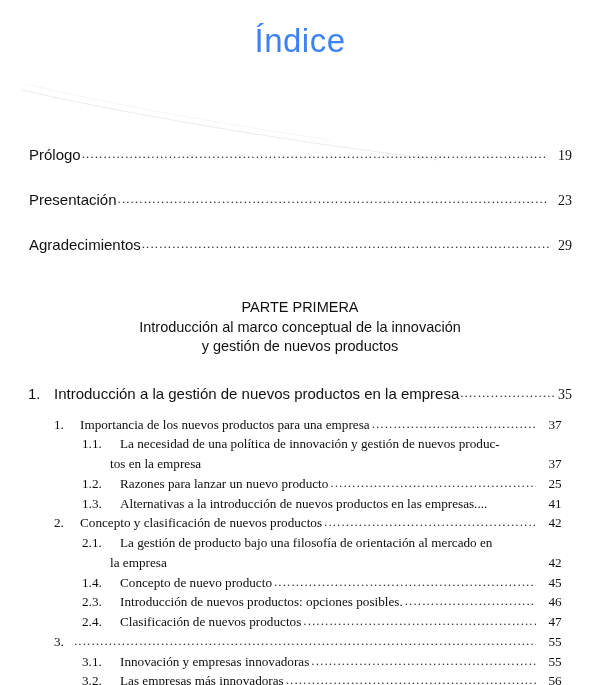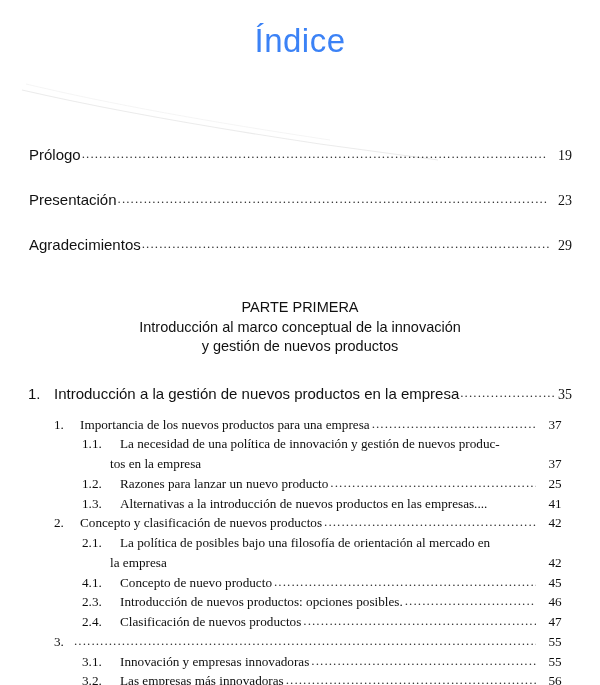--- a/index.html
+++ b/index.html
@@ -275,30 +275,30 @@
 
     <div class="toc-entry lvl1">
       <span class="toc-num">2.</span>
       <span class="toc-text">Concepto y clasificación de nuevos productos</span>
       <span class="toc-dots">...............................................................................................................................................................</span>
       <span class="toc-page">42</span>
     </div>
 
     <div class="toc-entry lvl2">
       <span class="toc-num wide">2.1.</span>
-      <span class="toc-text">La política de posibles bajo una filosofía de orientación al mercado en</span>
+      <span class="toc-text">La gestión de producto bajo una filosofía de orientación al mercado en</span>
     </div>
     <div class="toc-cont indent2">
       <span class="cont-text">la empresa</span>
       <span class="cont-filler"></span>
       <span class="toc-page">42</span>
     </div>
 
     <div class="toc-entry lvl2">
-      <span class="toc-num wide">4.1.</span>
+      <span class="toc-num wide">1.4.</span>
       <span class="toc-text">Concepto de nuevo producto</span>
       <span class="toc-dots">...............................................................................................................................................................</span>
       <span class="toc-page">45</span>
     </div>
 
     <div class="toc-entry lvl2">
       <span class="toc-num wide">2.3.</span>
       <span class="toc-text">Introducción de nuevos productos: opciones posibles.</span>
       <span class="toc-dots">...............................................................................................................................................................</span>
       <span class="toc-page">46</span>

